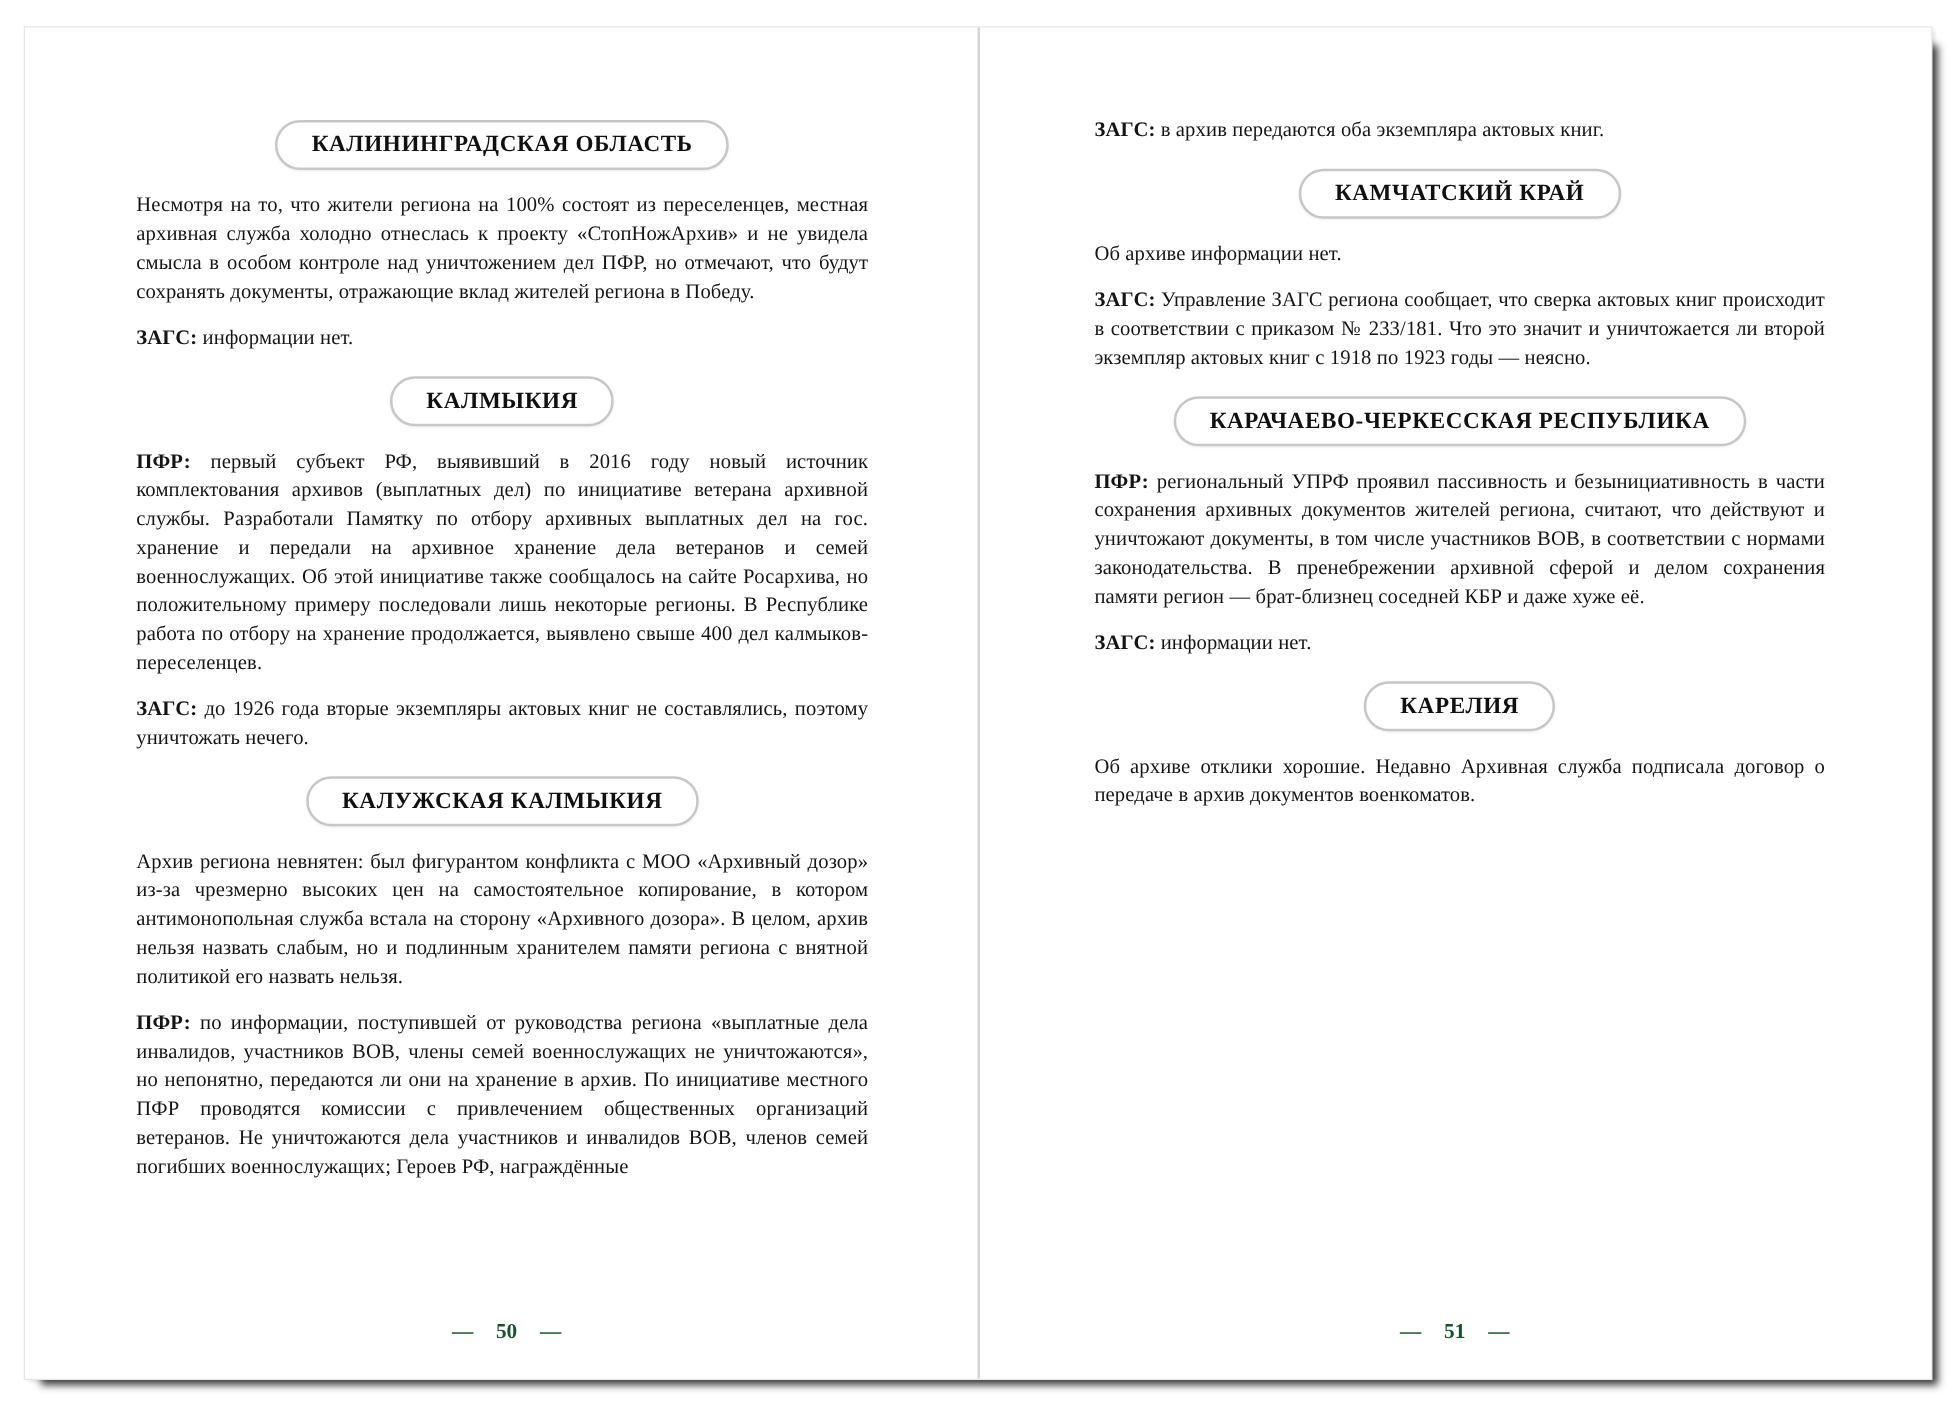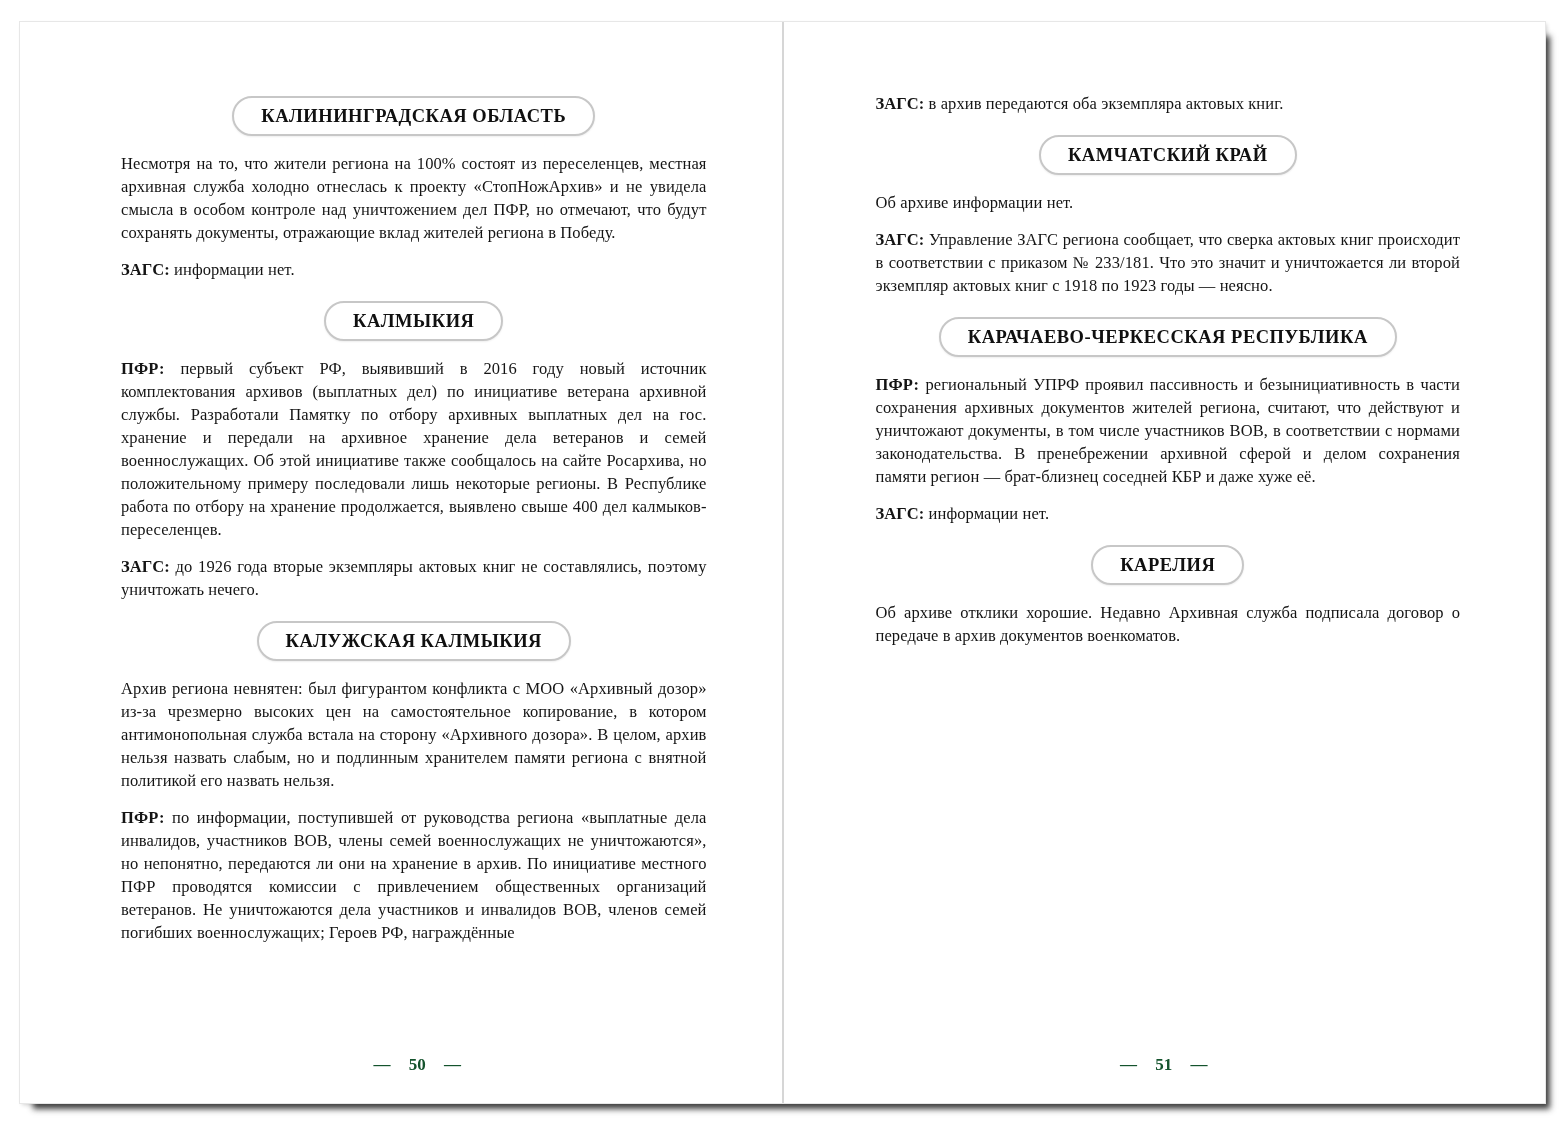--- a/index.html
+++ b/index.html
@@ -32,21 +32,21 @@
     background: #d6d6d6;
   }
   .page {
     position: absolute;
     top: 0;
     bottom: 0;
     width: 50%;
     box-sizing: border-box;
     overflow: hidden;
   }
-  .page-left  { left: 16px;   padding: 70px 92px 70px 85px; }
+  .page-left  { left: 4px;   padding: 70px 92px 70px 85px; }
   .page-right { left: 50%; padding: 70px 85px 70px 93px; }
   .para {
     margin: 0 0 14px 0;
     font-size: 16.5px;
     line-height: 23px;
     text-align: justify;
     color: #141414;
     letter-spacing: 0.1px;
   }
   .para b { font-weight: 700; font-family: Liberation Serif, serif; }

